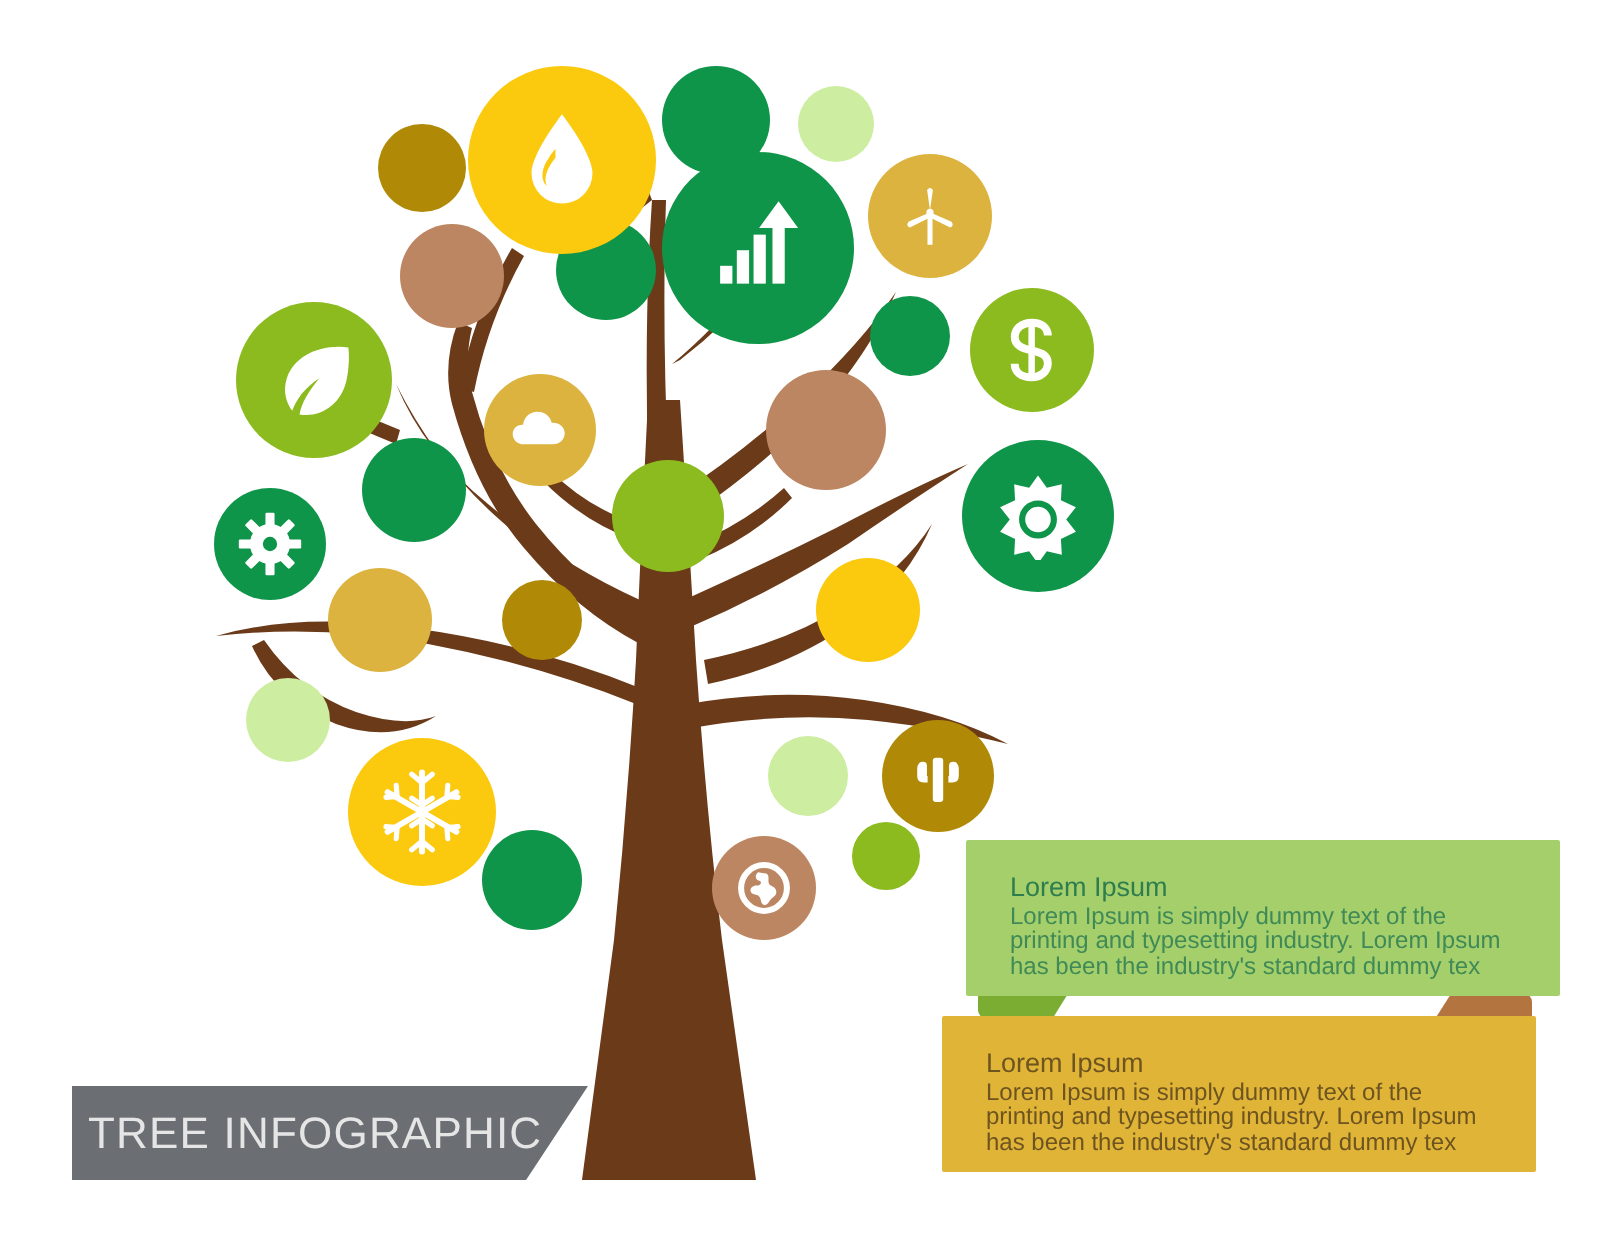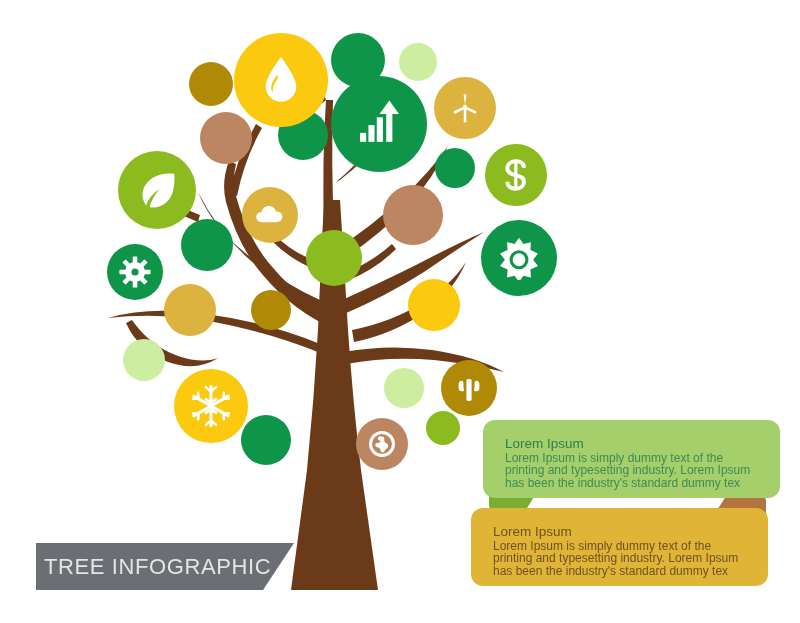--- a/index.html
+++ b/index.html
@@ -12,21 +12,21 @@
     width:800px;
     height:623px;
     background:#ffffff;
     overflow:hidden;
   }
   #art{position:absolute;left:0;top:0;width:800px;height:623px;}
 
   
   .callout{
     position:absolute;
-    border-radius:12px;
+    border-radius:1px;
     box-sizing:border-box;
     padding:16px 20px 14px 22px;
   }
   .callout.green{
     left:483px; top:420px;
     width:297px; height:78px;
     background:#a5cf6b;
   }
   .callout.gold{
     left:471px; top:508px;

